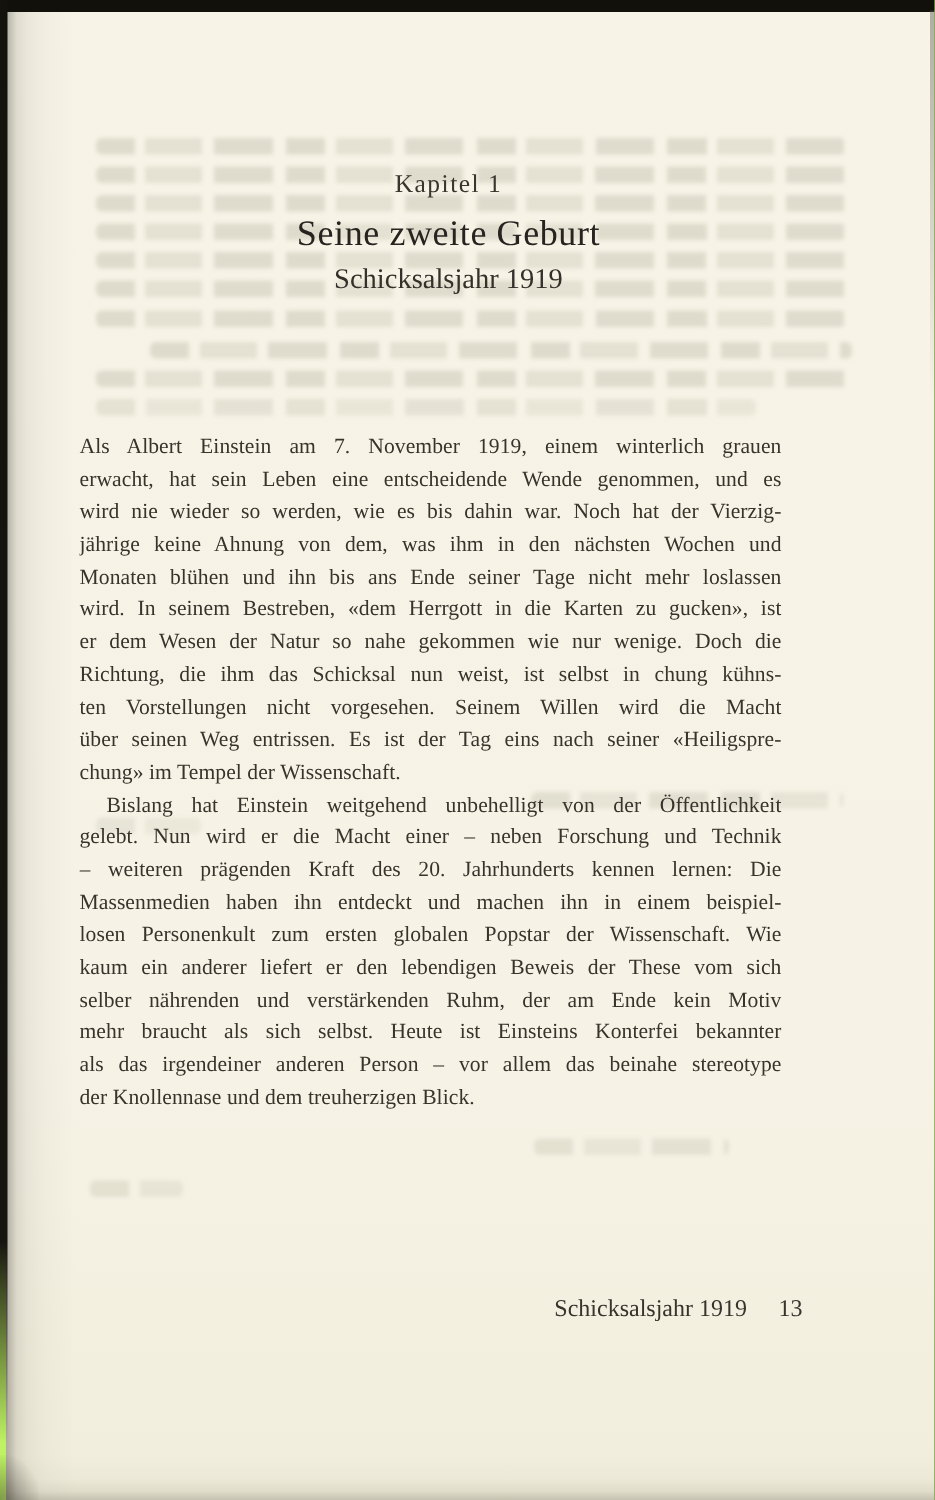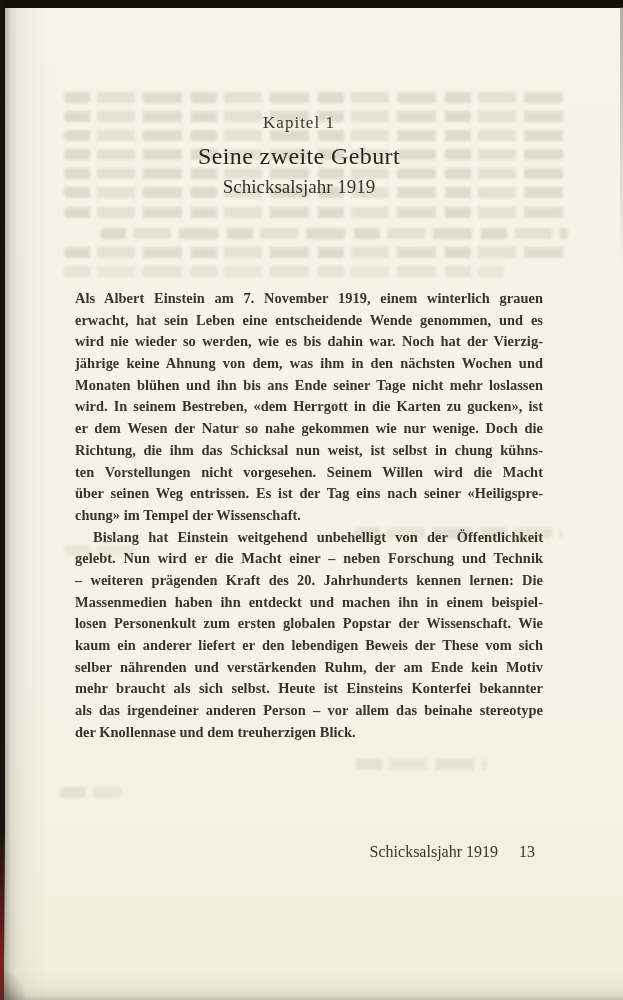--- a/index.html
+++ b/index.html
@@ -2,21 +2,21 @@
 <html><head>
 <meta charset="utf-8">
 <style>
   html, body { margin: 0; padding: 0; }
   body {
     width: 623px; height: 1000px;
     font-family: "Liberation Serif", serif;
     background: #0d0c09;
     position: relative; overflow: hidden;
   }
-  .scan { position: absolute; inset: 0; background: #7f1d1d; }
+  .scan { position: absolute; inset: 0; background: #bef264; }
 
   
   .page {
     position: absolute; left: 4px; top: 7px; right: 0; bottom: 0;
     background: linear-gradient(180deg, #f7f4e7 0%, #f6f3e6 70%, #f2eedd 97%, #e8e4d2 100%);
   }
   
   .page::before {
     content: ""; position: absolute; left: 0; top: 0; bottom: 0; width: 46px;
     background: linear-gradient(90deg, rgba(60,58,48,.38) 0, rgba(90,88,78,.16) 7px, rgba(120,118,104,.10) 14px, rgba(140,138,120,.05) 26px, transparent 46px);
@@ -54,33 +54,33 @@
   .chapter-title {
     position: absolute; top: 136px; left: 0; width: 100%;
     text-align: center; font-size: 24px; font-weight: normal; letter-spacing: .4px; color: #272420;
   }
   .chapter-subtitle {
     position: absolute; top: 169px; left: 0; width: 100%;
     text-align: center; font-size: 19px; color: #34302a;
   }
 
   .body-text {
-    position: absolute; left: 71px; top: 281px; width: 468px;
-    font-size: 14.4px; color: #38342c; letter-spacing: .05px; font-weight: bold;
+    position: absolute; left: 49px; top: 281px; width: 468px;
+    font-size: 14.4px; color: #38342c; letter-spacing: .05px;
   }
   .body-line {
     height: 21.7px; line-height: 21.7px;
     text-align: justify; text-align-last: justify;
     overflow: hidden; white-space: nowrap;
   }
   .body-line.last-line { text-align-last: left; }
   .body-line.indented { text-indent: 18px; }
 
   .footer {
-    position: absolute; top: 836px; left: 63px; width: 468px;
+    position: absolute; top: 857px; left: 63px; width: 468px;
     text-align: right; font-size: 16px; color: #38342c;
   }
   .footer .page-num { display: inline-block; margin-left: 21px; }
 </style>
 </head>
 <body>
 
 <div class="scan">
   <div class="page">
 

